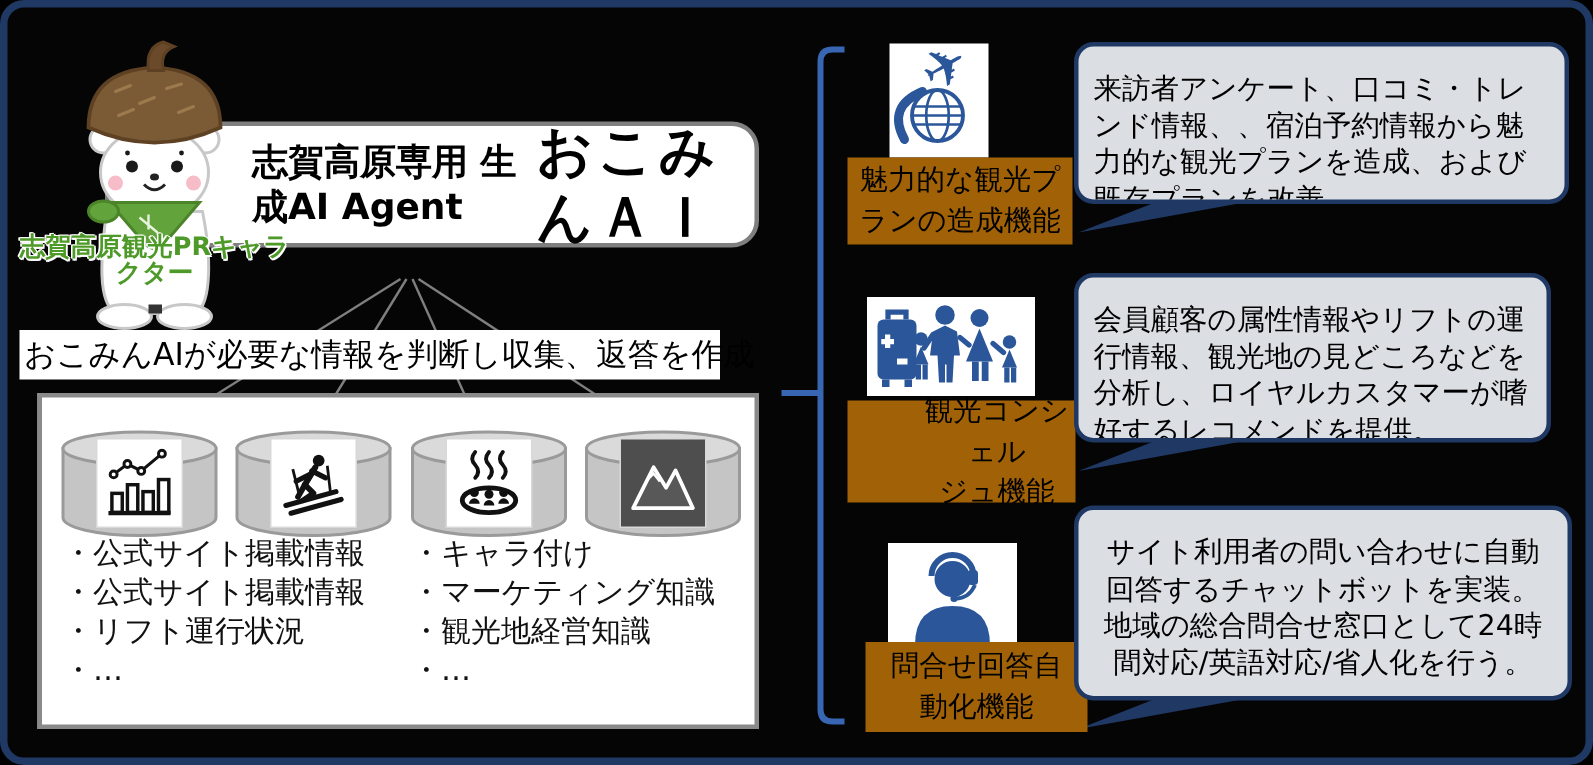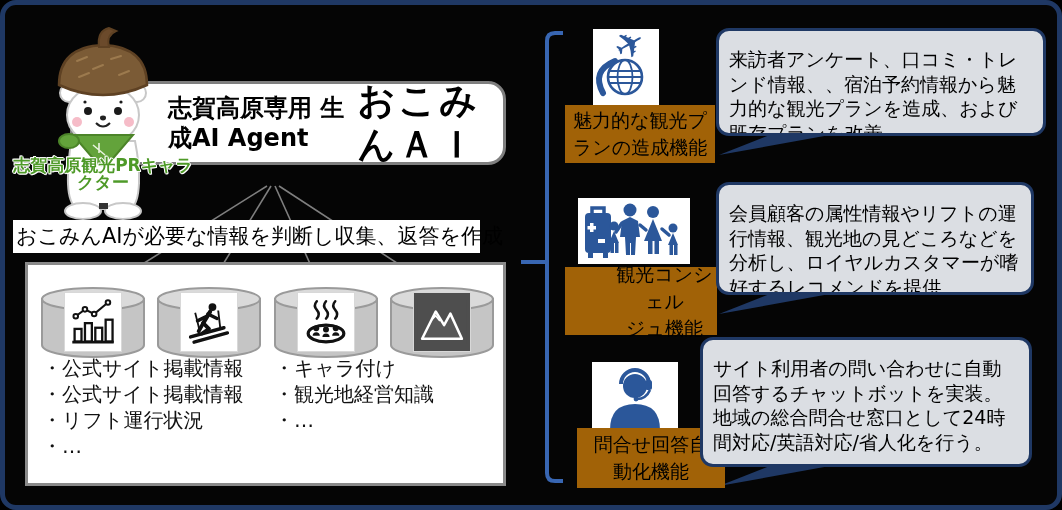--- a/index.html
+++ b/index.html
@@ -58,21 +58,21 @@
   }
   .fl-1{left:560px;top:100px;width:150px;height:58px;}
   .fl-2{left:560px;top:262px;width:152px;height:68px;padding-left:47px;}
   .fl-3{left:572px;top:423px;width:148px;height:60px;}
   .bubble{
     position:absolute;box-sizing:border-box;background:#DBDEE3;border:3px solid #1F3864;
     border-radius:13px;z-index:2;font-size:19px;line-height:24.5px;padding:16px 10px;overflow:hidden;
   }
   .bu-1{left:711px;top:23px;width:330px;height:108px;}
   .bu-2{left:711px;top:177px;width:318px;height:113px;}
-  .bu-3{left:695px;top:332px;width:332px;height:130px;}
+  .bu-3{left:711px;top:332px;width:332px;height:130px;text-align:center;}
 </style>
 </head>
 <body>
 
 <div class="canvas">
 
   <svg class="overlay" width="1062" height="510" viewBox="0 0 1062 510">
     <g stroke="#7f7f7f" stroke-width="1.6">
       <line x1="262" y1="181" x2="85" y2="292"></line>
       <line x1="266" y1="181" x2="198" y2="292"></line>
@@ -205,20 +205,21 @@
     </div>
 
     <div class="src-list src-left">
       <div>・公式サイト掲載情報</div>
       <div>・公式サイト掲載情報</div>
       <div>・リフト運行状況</div>
       <div>・…</div>
     </div>
     <div class="src-list src-right">
       <div>・キャラ付け</div>
+      <div>・マーケティング知識</div>
       <div>・観光地経営知識</div>
       <div>・…</div>
     </div>
   </div>
 
   <div class="feat-icon fi-1">
     <svg width="66" height="76" viewBox="0 0 66 76">
       <path d="M10,64 Q-2,42 22,32" fill="none" stroke="#2B579A" stroke-width="6" stroke-linecap="round"></path>
       <circle cx="32" cy="48" r="17" fill="none" stroke="#2B579A" stroke-width="2.6"></circle>
       <ellipse cx="32" cy="48" rx="7.5" ry="17" fill="none" stroke="#2B579A" stroke-width="1.8"></ellipse>

